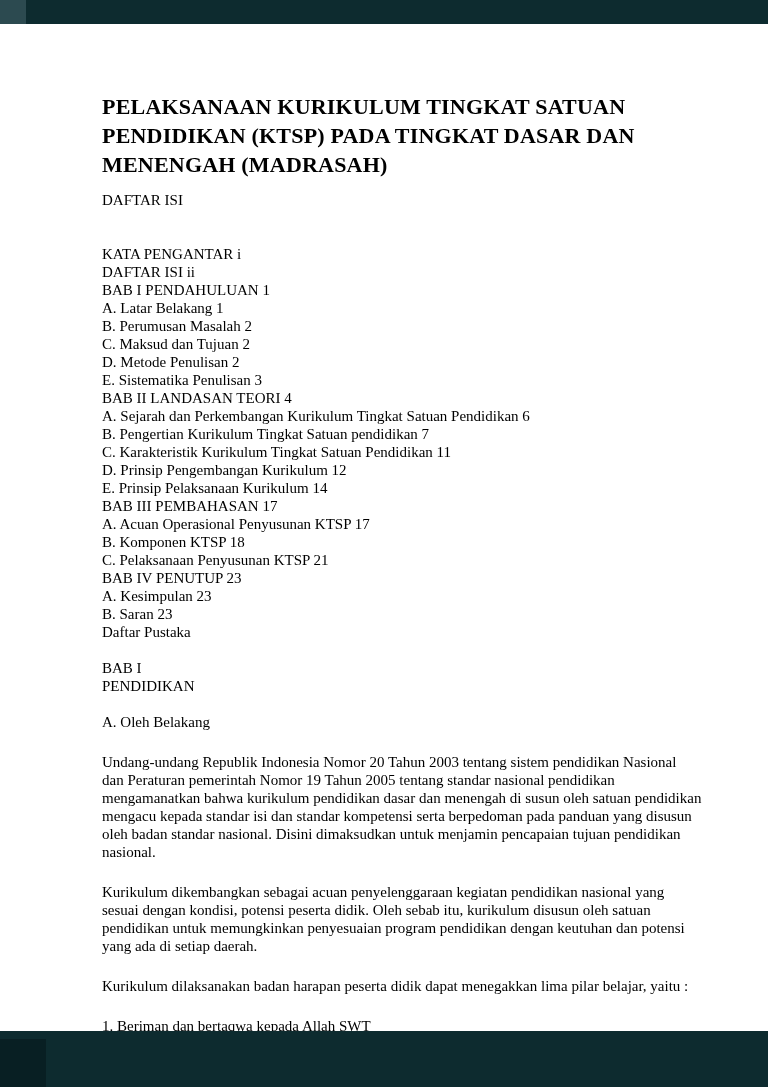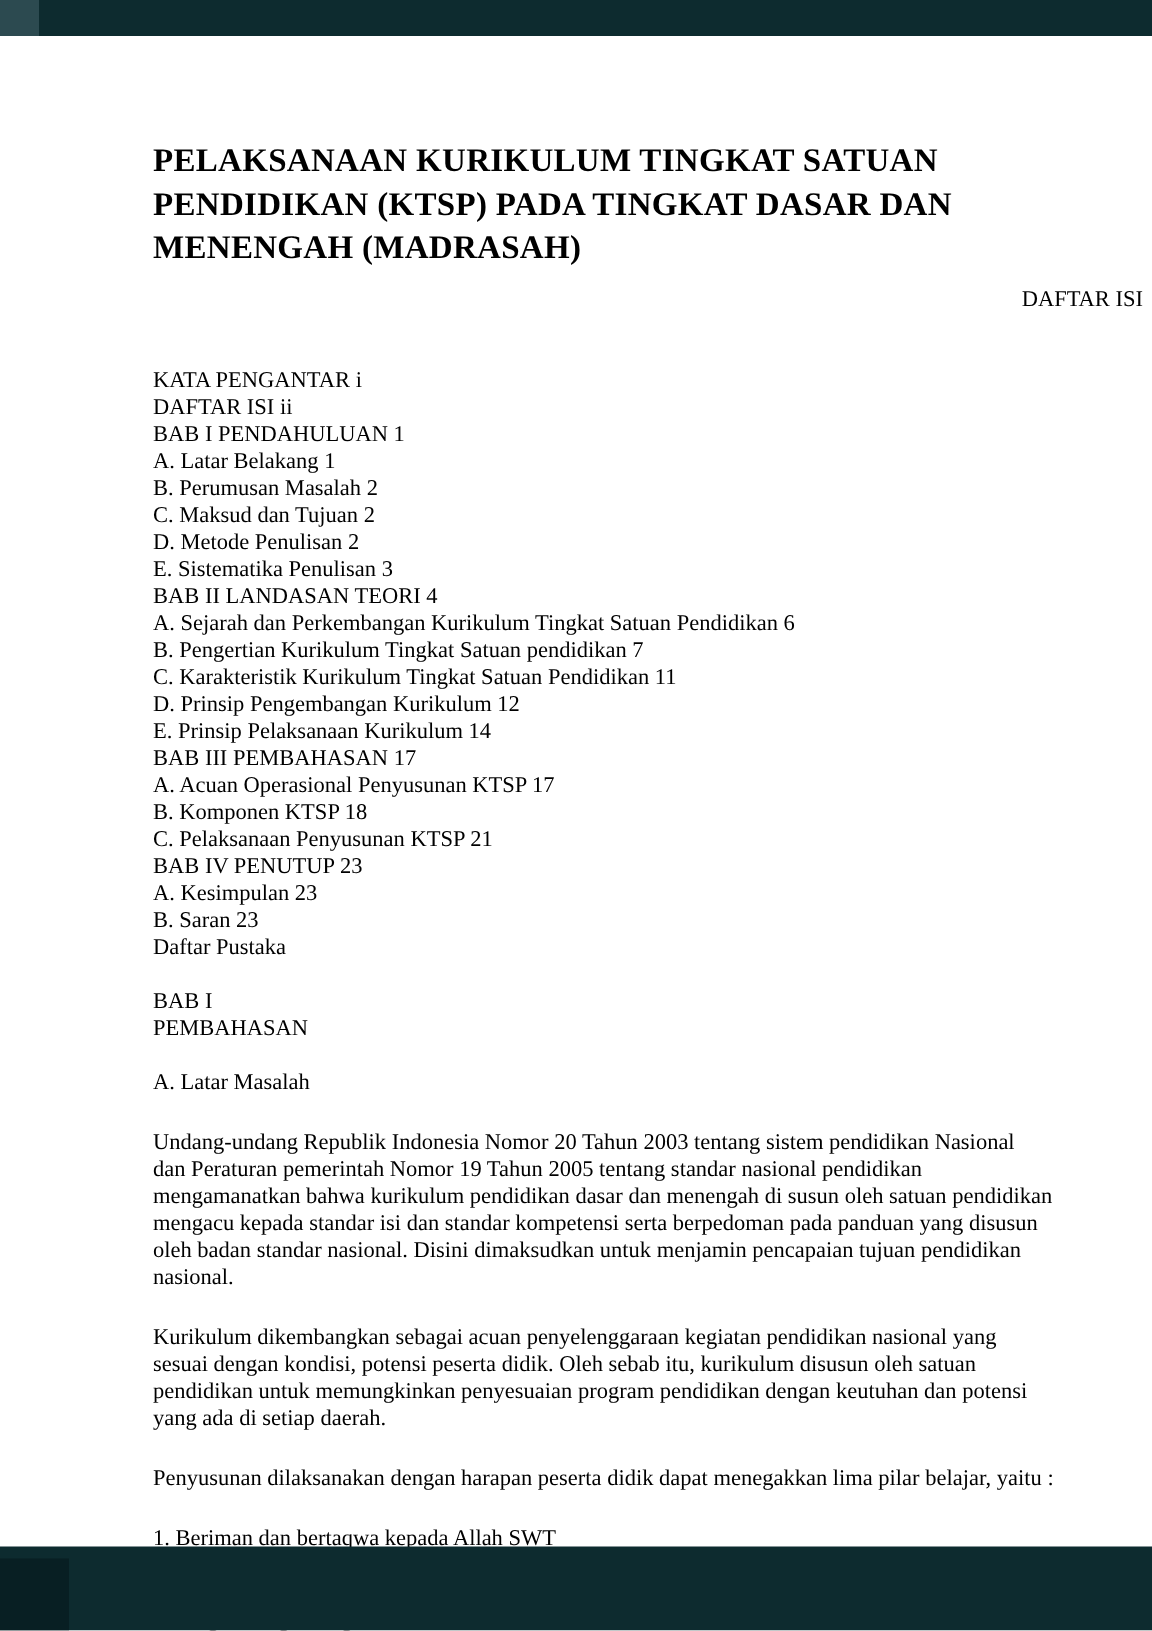--- a/index.html
+++ b/index.html
@@ -53,21 +53,21 @@
     font-size: 22px;
     font-weight: 700;
     line-height: 29px;
     letter-spacing: 0.2px;
   }
   .body-text {
     font-size: 15px;
     line-height: 18px;
     margin-top: 22px;
   }
-  .toc-heading   { margin-top: 12px; text-align: right; }
+  .toc-heading   { margin-top: 12px; }
   .toc-list      { margin-top: 36px; }
   .chapter-heading { margin-top: 18px; }
   .section-heading { margin-top: 18px; }
 </style>
 </head>
 <body>
 
 <div class="page">
   <div class="content">
 
@@ -94,37 +94,37 @@
 BAB III PEMBAHASAN 17
 A. Acuan Operasional Penyusunan KTSP 17
 B. Komponen KTSP 18
 C. Pelaksanaan Penyusunan KTSP 21
 BAB IV PENUTUP 23
 A. Kesimpulan 23
 B. Saran 23
 Daftar Pustaka</div>
 
     <div class="body-text chapter-heading pre">BAB I
-PEMBAHASAN</div>
+PENDIDIKAN</div>
 
-    <div class="body-text section-heading pre">A. Latar Masalah</div>
+    <div class="body-text section-heading pre">A. Oleh Belakang</div>
 
     <div class="body-text pre">Undang-undang Republik Indonesia Nomor 20 Tahun 2003 tentang sistem pendidikan Nasional
 dan Peraturan pemerintah Nomor 19 Tahun 2005 tentang standar nasional pendidikan
 mengamanatkan bahwa kurikulum pendidikan dasar dan menengah di susun oleh satuan pendidikan
 mengacu kepada standar isi dan standar kompetensi serta berpedoman pada panduan yang disusun
 oleh badan standar nasional. Disini dimaksudkan untuk menjamin pencapaian tujuan pendidikan
 nasional.</div>
 
     <div class="body-text pre">Kurikulum dikembangkan sebagai acuan penyelenggaraan kegiatan pendidikan nasional yang
 sesuai dengan kondisi, potensi peserta didik. Oleh sebab itu, kurikulum disusun oleh satuan
 pendidikan untuk memungkinkan penyesuaian program pendidikan dengan keutuhan dan potensi
 yang ada di setiap daerah.</div>
 
-    <div class="body-text pre">Penyusunan dilaksanakan dengan harapan peserta didik dapat menegakkan lima pilar belajar, yaitu :</div>
+    <div class="body-text pre">Kurikulum dilaksanakan badan harapan peserta didik dapat menegakkan lima pilar belajar, yaitu :</div>
 
     <div class="body-text pre">1. Beriman dan bertaqwa kepada Allah SWT
 2. Memahami dan menghayati
 3. Mampu melaksanakan dan berbuat
 6. Berguna bagi orang lain</div>
 
   </div>
 </div>
 
 <div class="viewer-top-bar">

